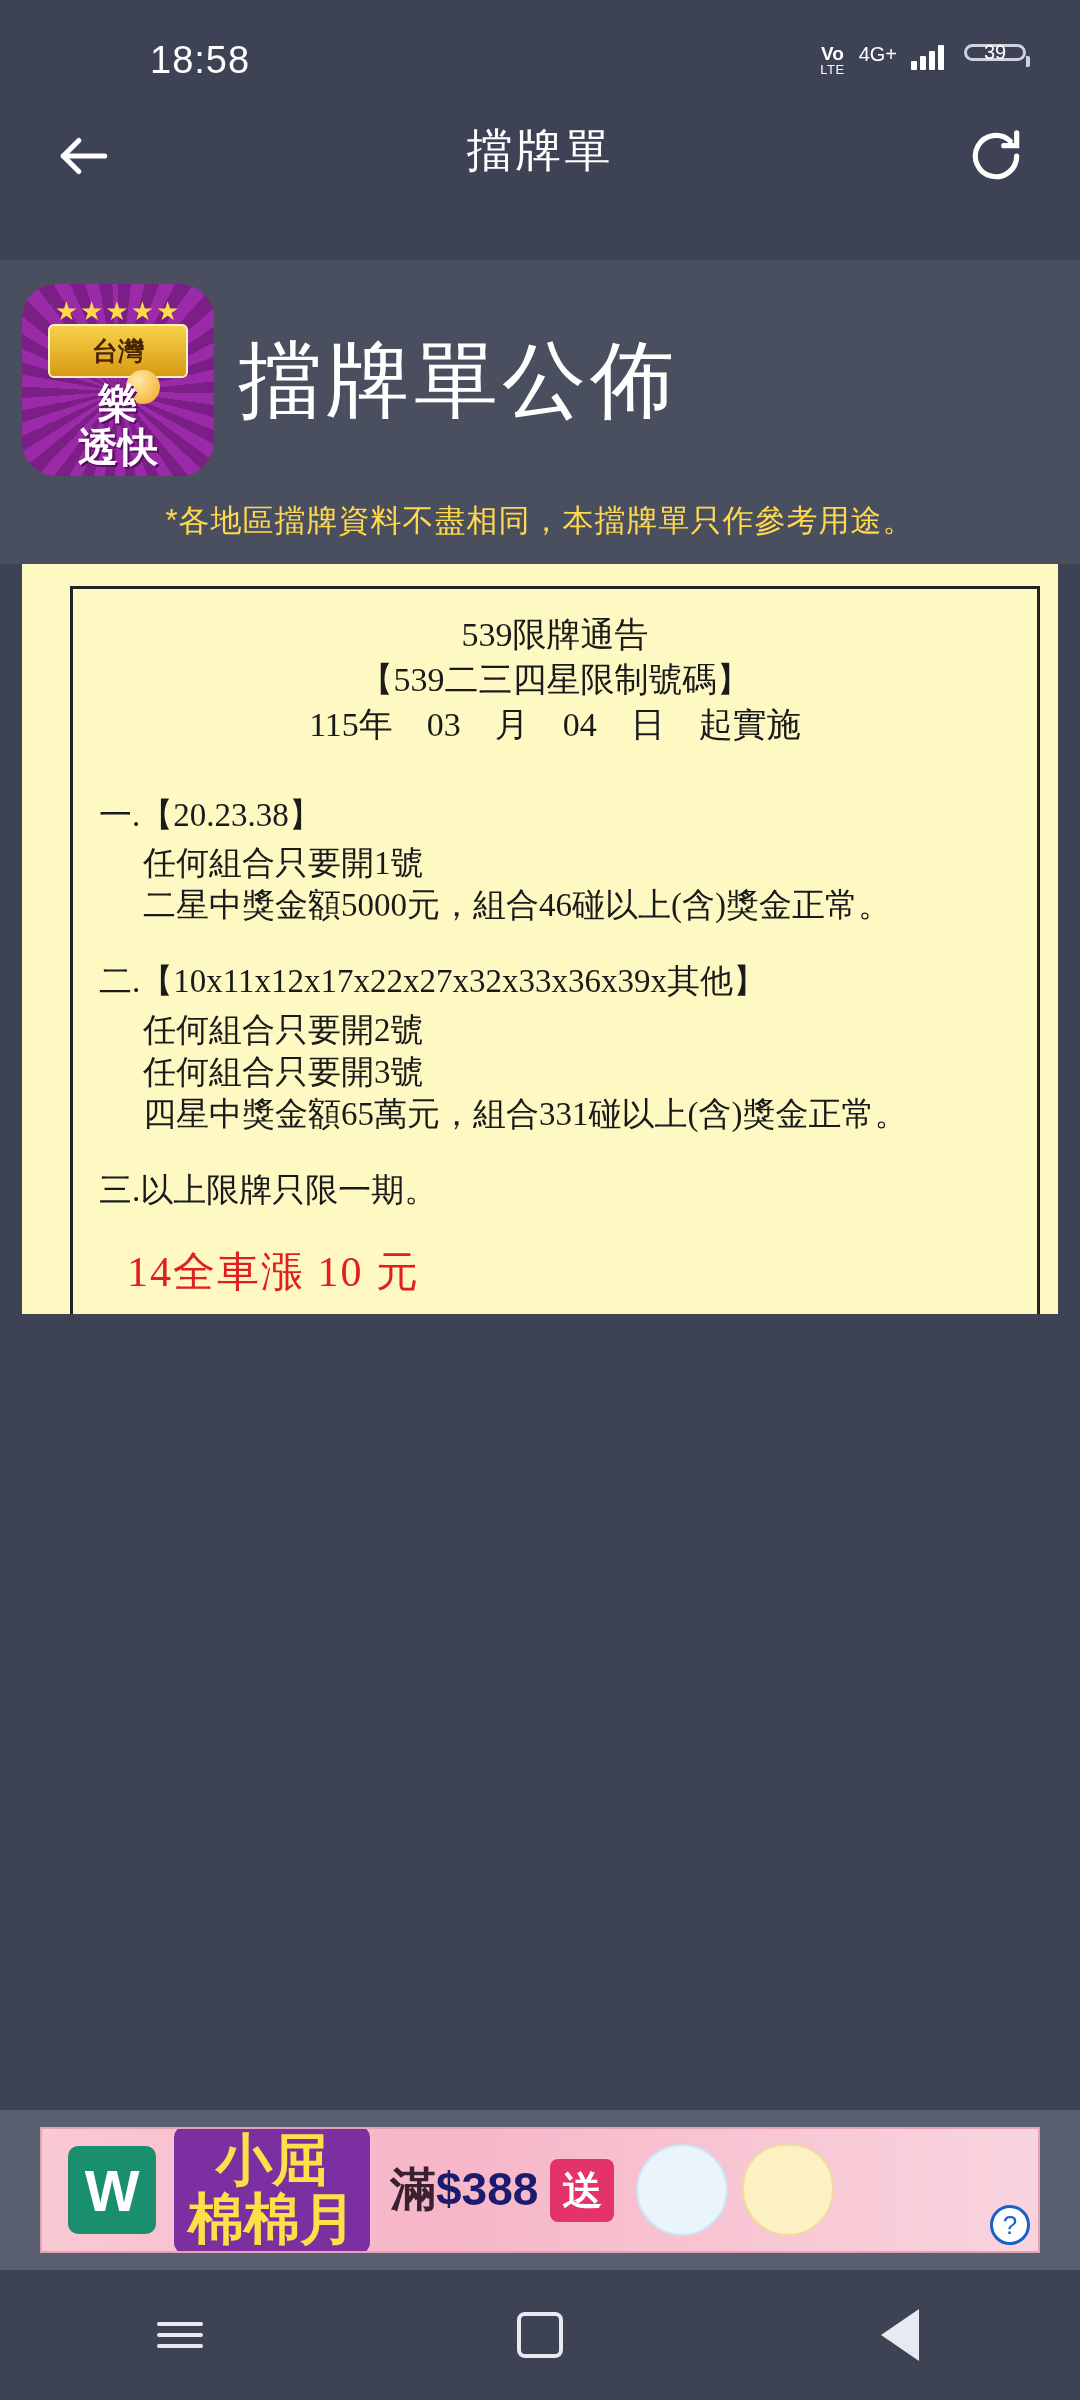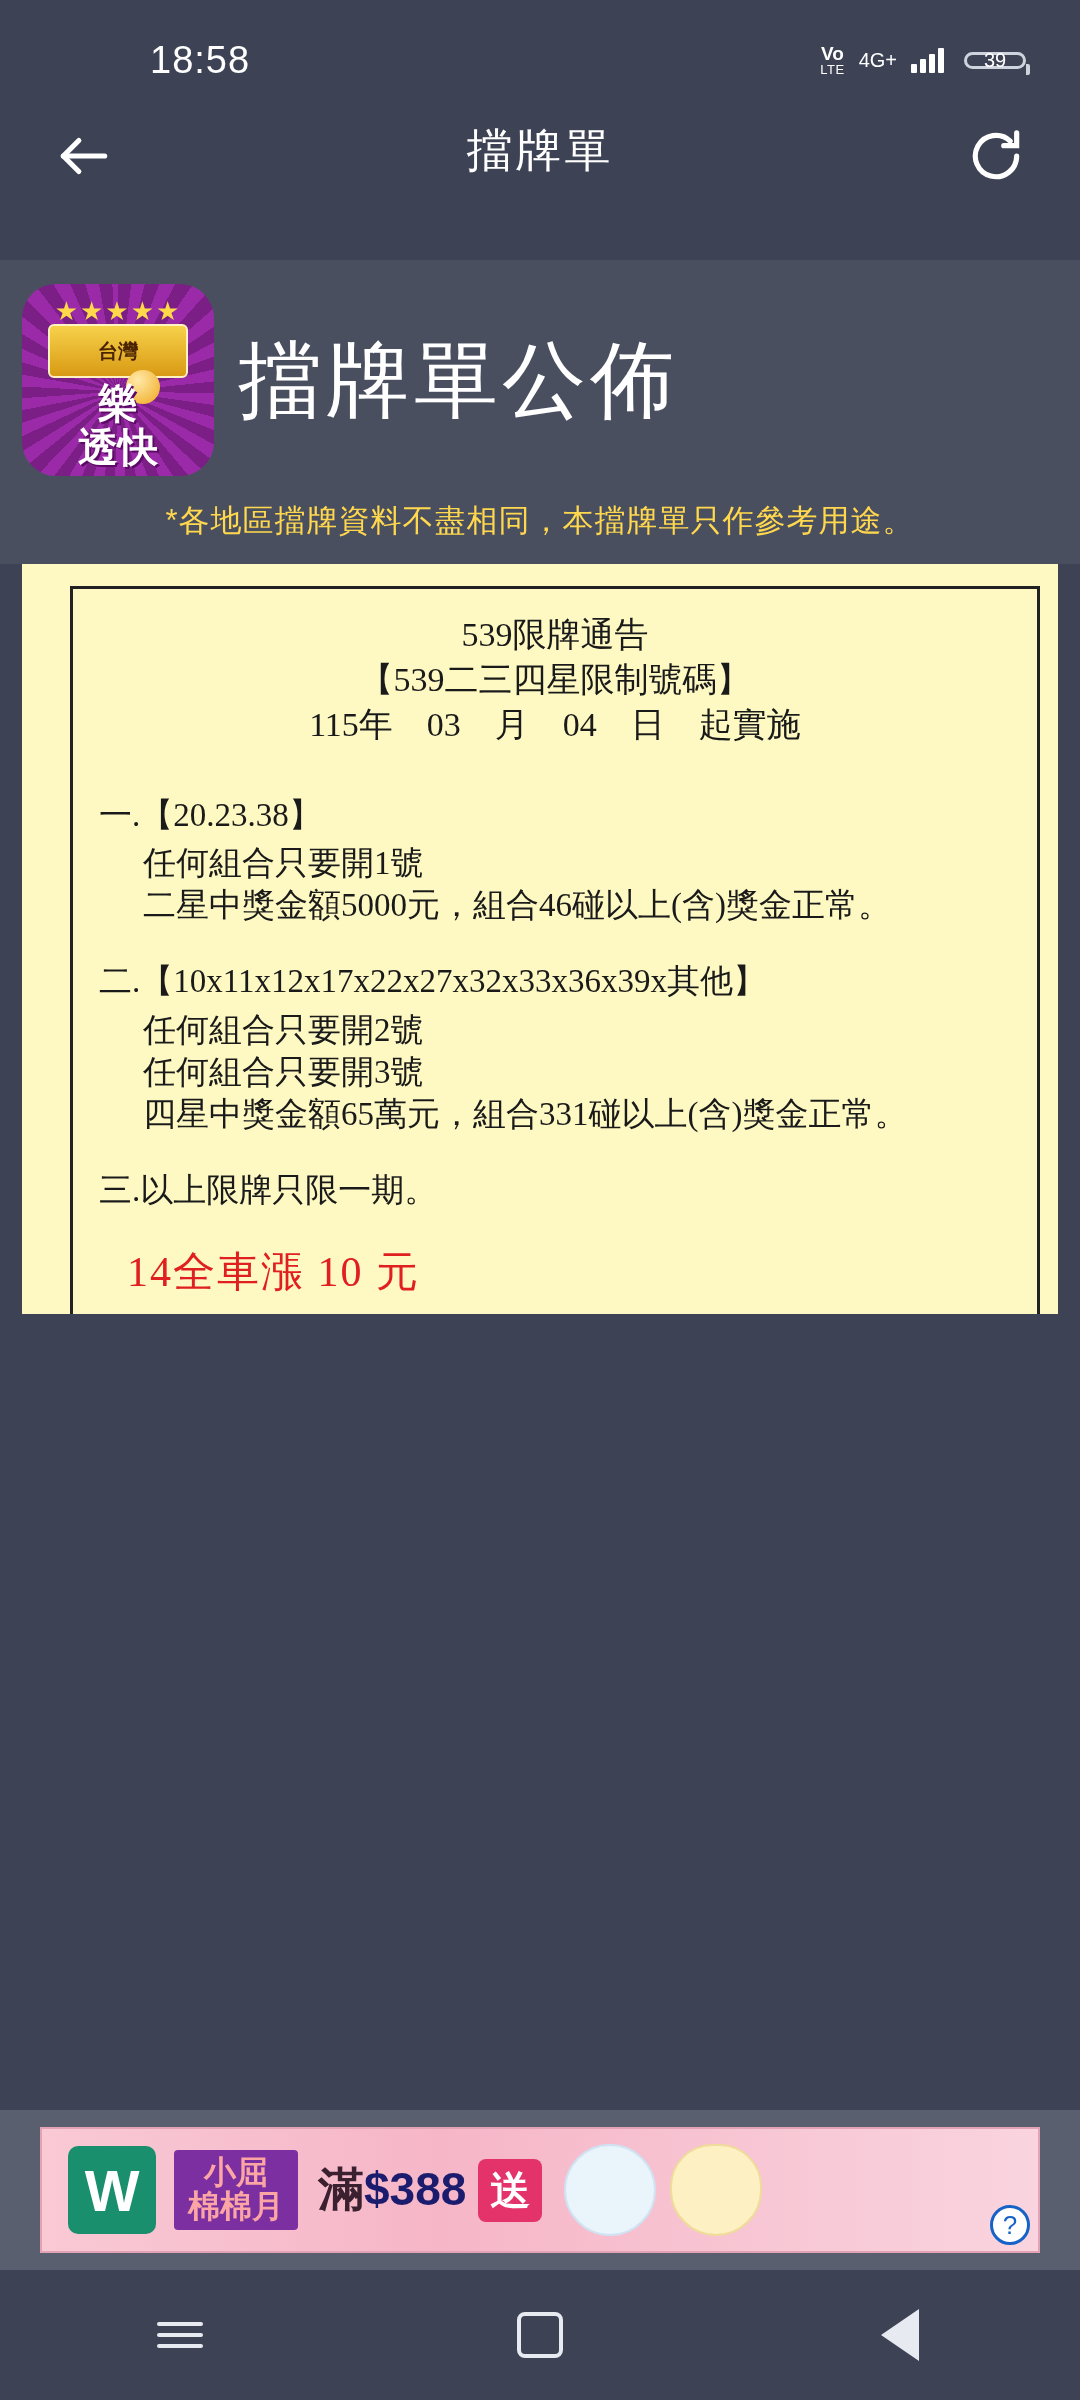--- a/index.html
+++ b/index.html
@@ -30,21 +30,20 @@
   }
   .status-time {
     font-size: 38px;
     color: #ffffff;
     letter-spacing: 1px;
     margin-left: 150px;
     font-weight: 400;
   }
   .status-right {
     display: flex;
-    align-items: center;
     gap: 14px;
   }
   .volte {
     display: flex; flex-direction: column; align-items: center;
     line-height: 1;
     color: #fff;
   }
   .volte .v { font-size: 19px; font-weight: bold; }
   .volte .lte { font-size: 13px; letter-spacing: .5px; }
   .net4g { font-size: 20px; color: #fff; line-height: 1; }
@@ -122,21 +121,21 @@
   }
   .logo .stars {
     position: absolute; top: 12px; left: 0; right: 0;
     text-align: center; color: #ffd94a; font-size: 26px; letter-spacing: 2px;
   }
   .logo .ribbon {
     position: absolute; top: 40px; left: 26px; right: 26px;
     height: 54px; background: linear-gradient(#f7d14a, #d99a14);
     border-radius: 6px;
     display: flex; align-items: center; justify-content: center;
-    color: #4a2400; font-size: 20px; font-weight: bold;
+    color: #4a2400; font-size: 26px; font-weight: bold;
     border: 2px solid #fff3c0;
   }
   .logo .ball {
     position: absolute; top: 86px; left: 104px;
     width: 34px; height: 34px; border-radius: 50%;
     background: radial-gradient(circle at 35% 30%, #ffe9a8, #f0a81e);
   }
   .logo .l1, .logo .l2 {
     position: absolute; left: 0; right: 0; text-align: center;
     color: #ffffff; font-weight: bold; font-size: 40px;
@@ -233,24 +232,24 @@
     background: #1a8f6e;
     border-radius: 10px;
     margin-left: 26px;
     color: #fff;
     font-size: 58px; font-weight: bold;
     display: flex; align-items: center; justify-content: center;
   }
   .ad-purple {
     margin-left: 18px;
     background: #7b2fa0;
-    color: #fca5a5;
+    color: #fde047;
     padding: 6px 14px;
-    border-radius: 4px;
-    font-size: 32px;
+    border-radius: 13px;
+    font-size: 56px;
     font-weight: bold;
     line-height: 1.05;
     text-align: center;
   }
   .ad-main {
     margin-left: 20px;
     font-size: 46px;
     font-weight: bold;
     color: #3b2030;
     white-space: nowrap;

